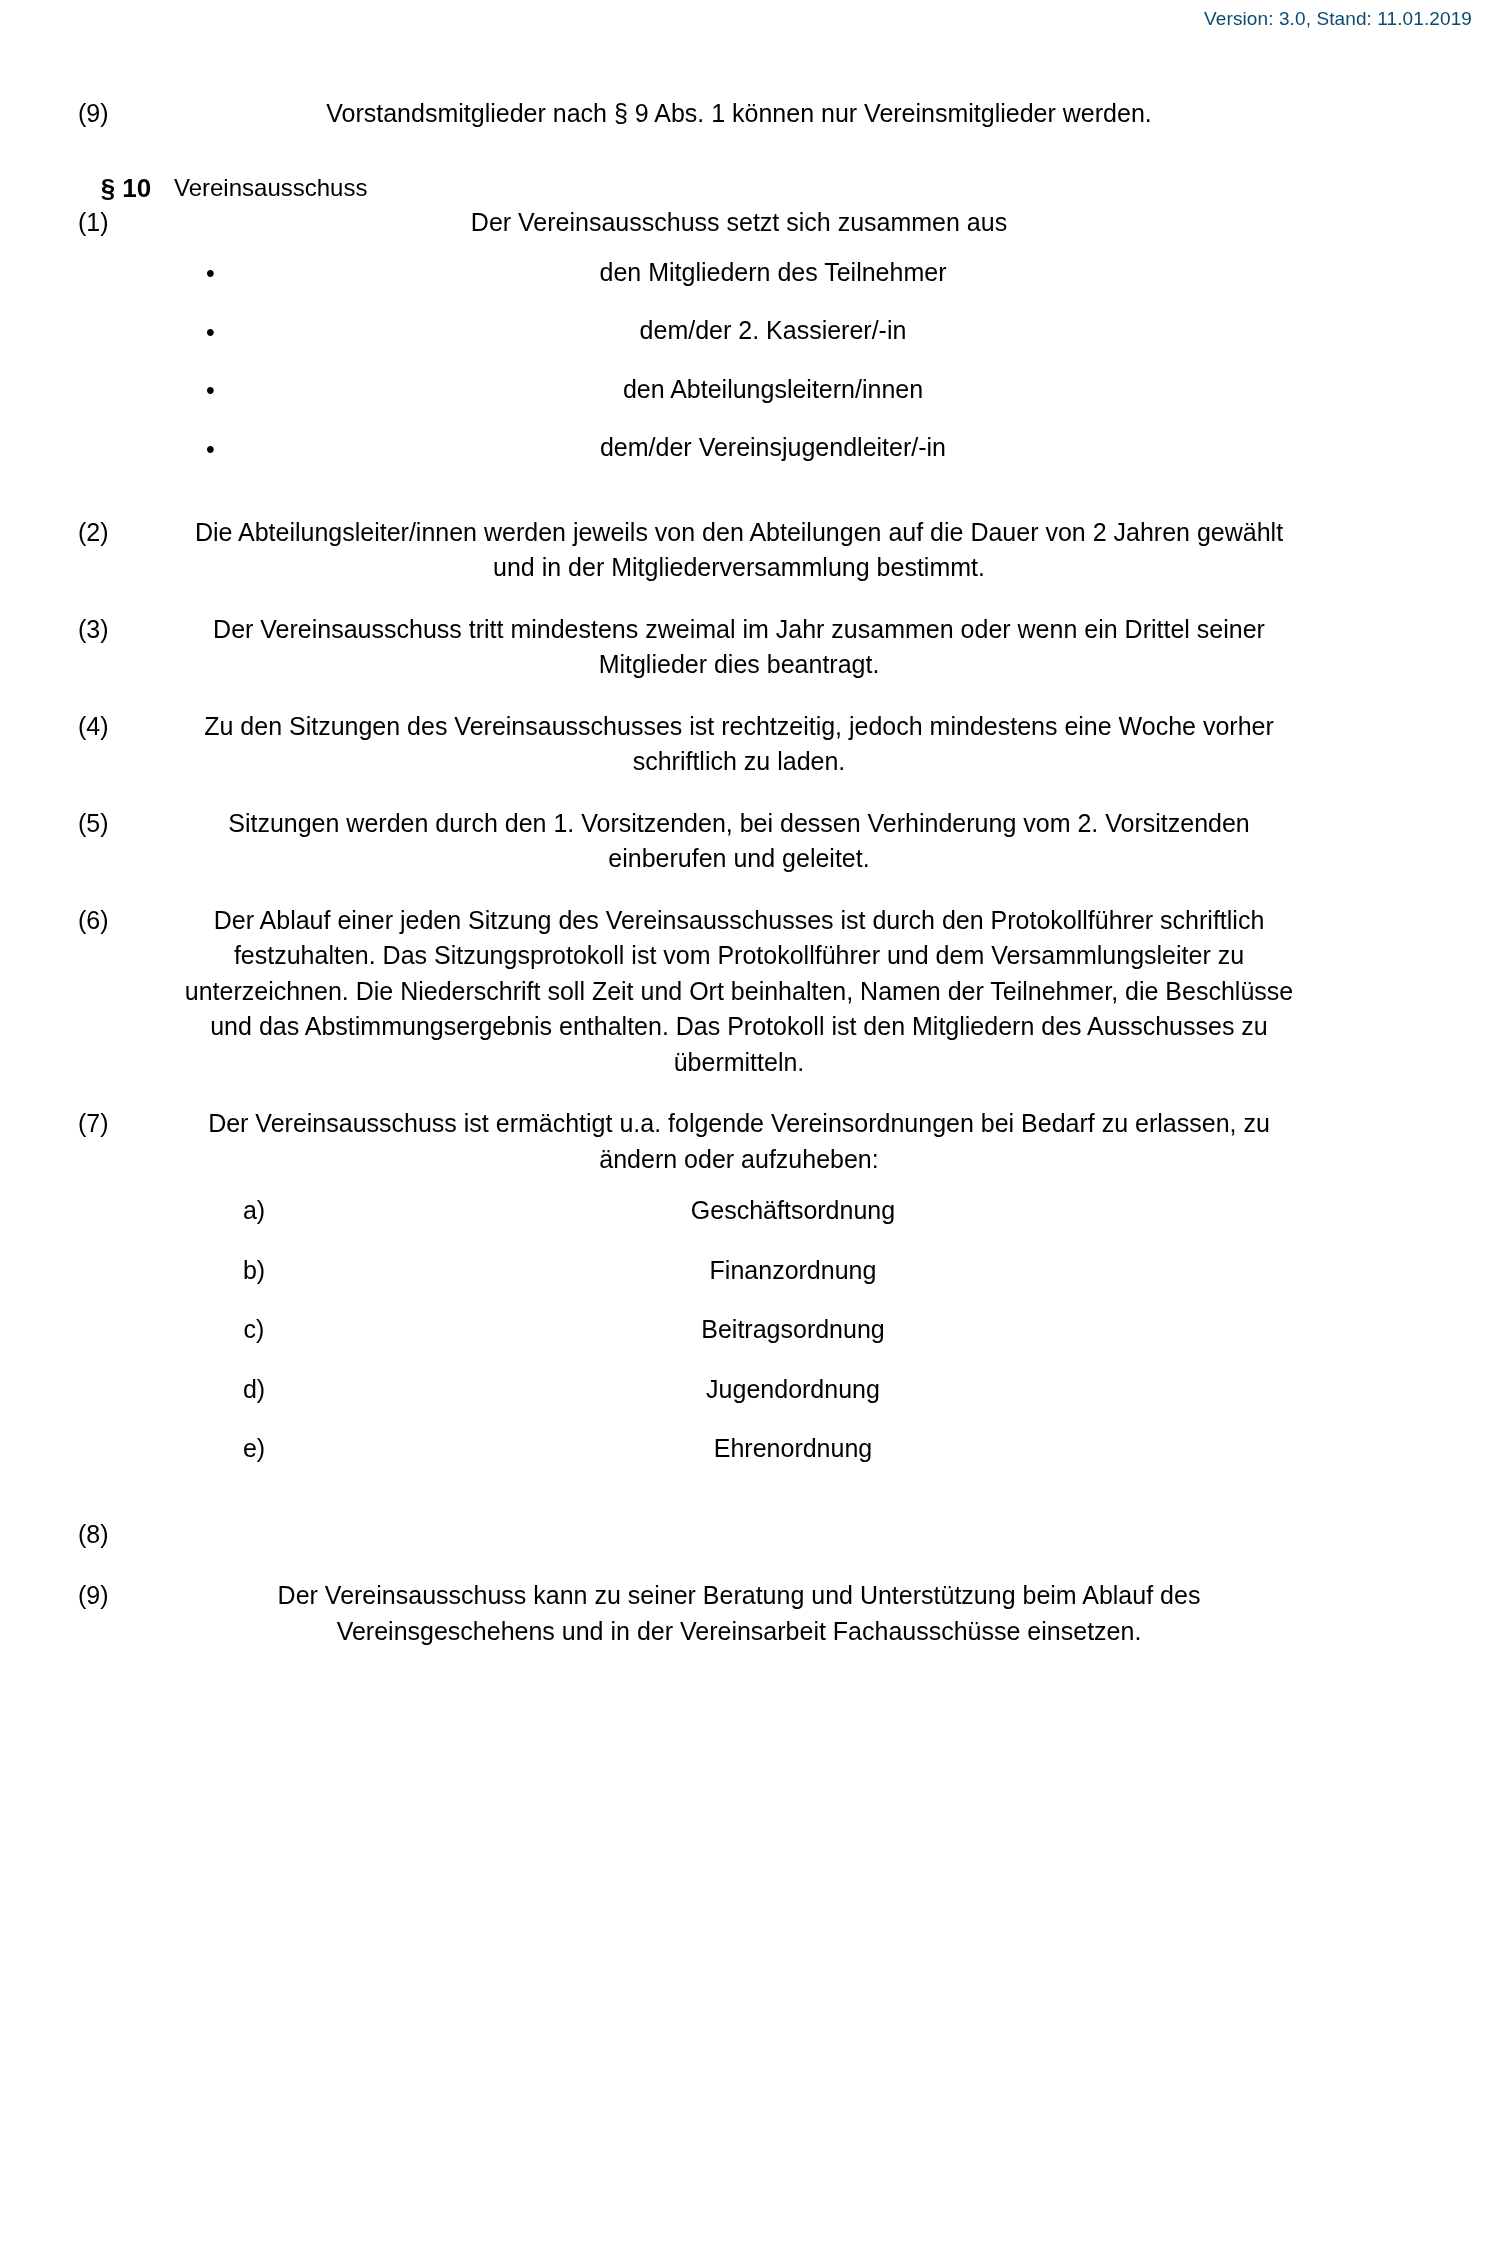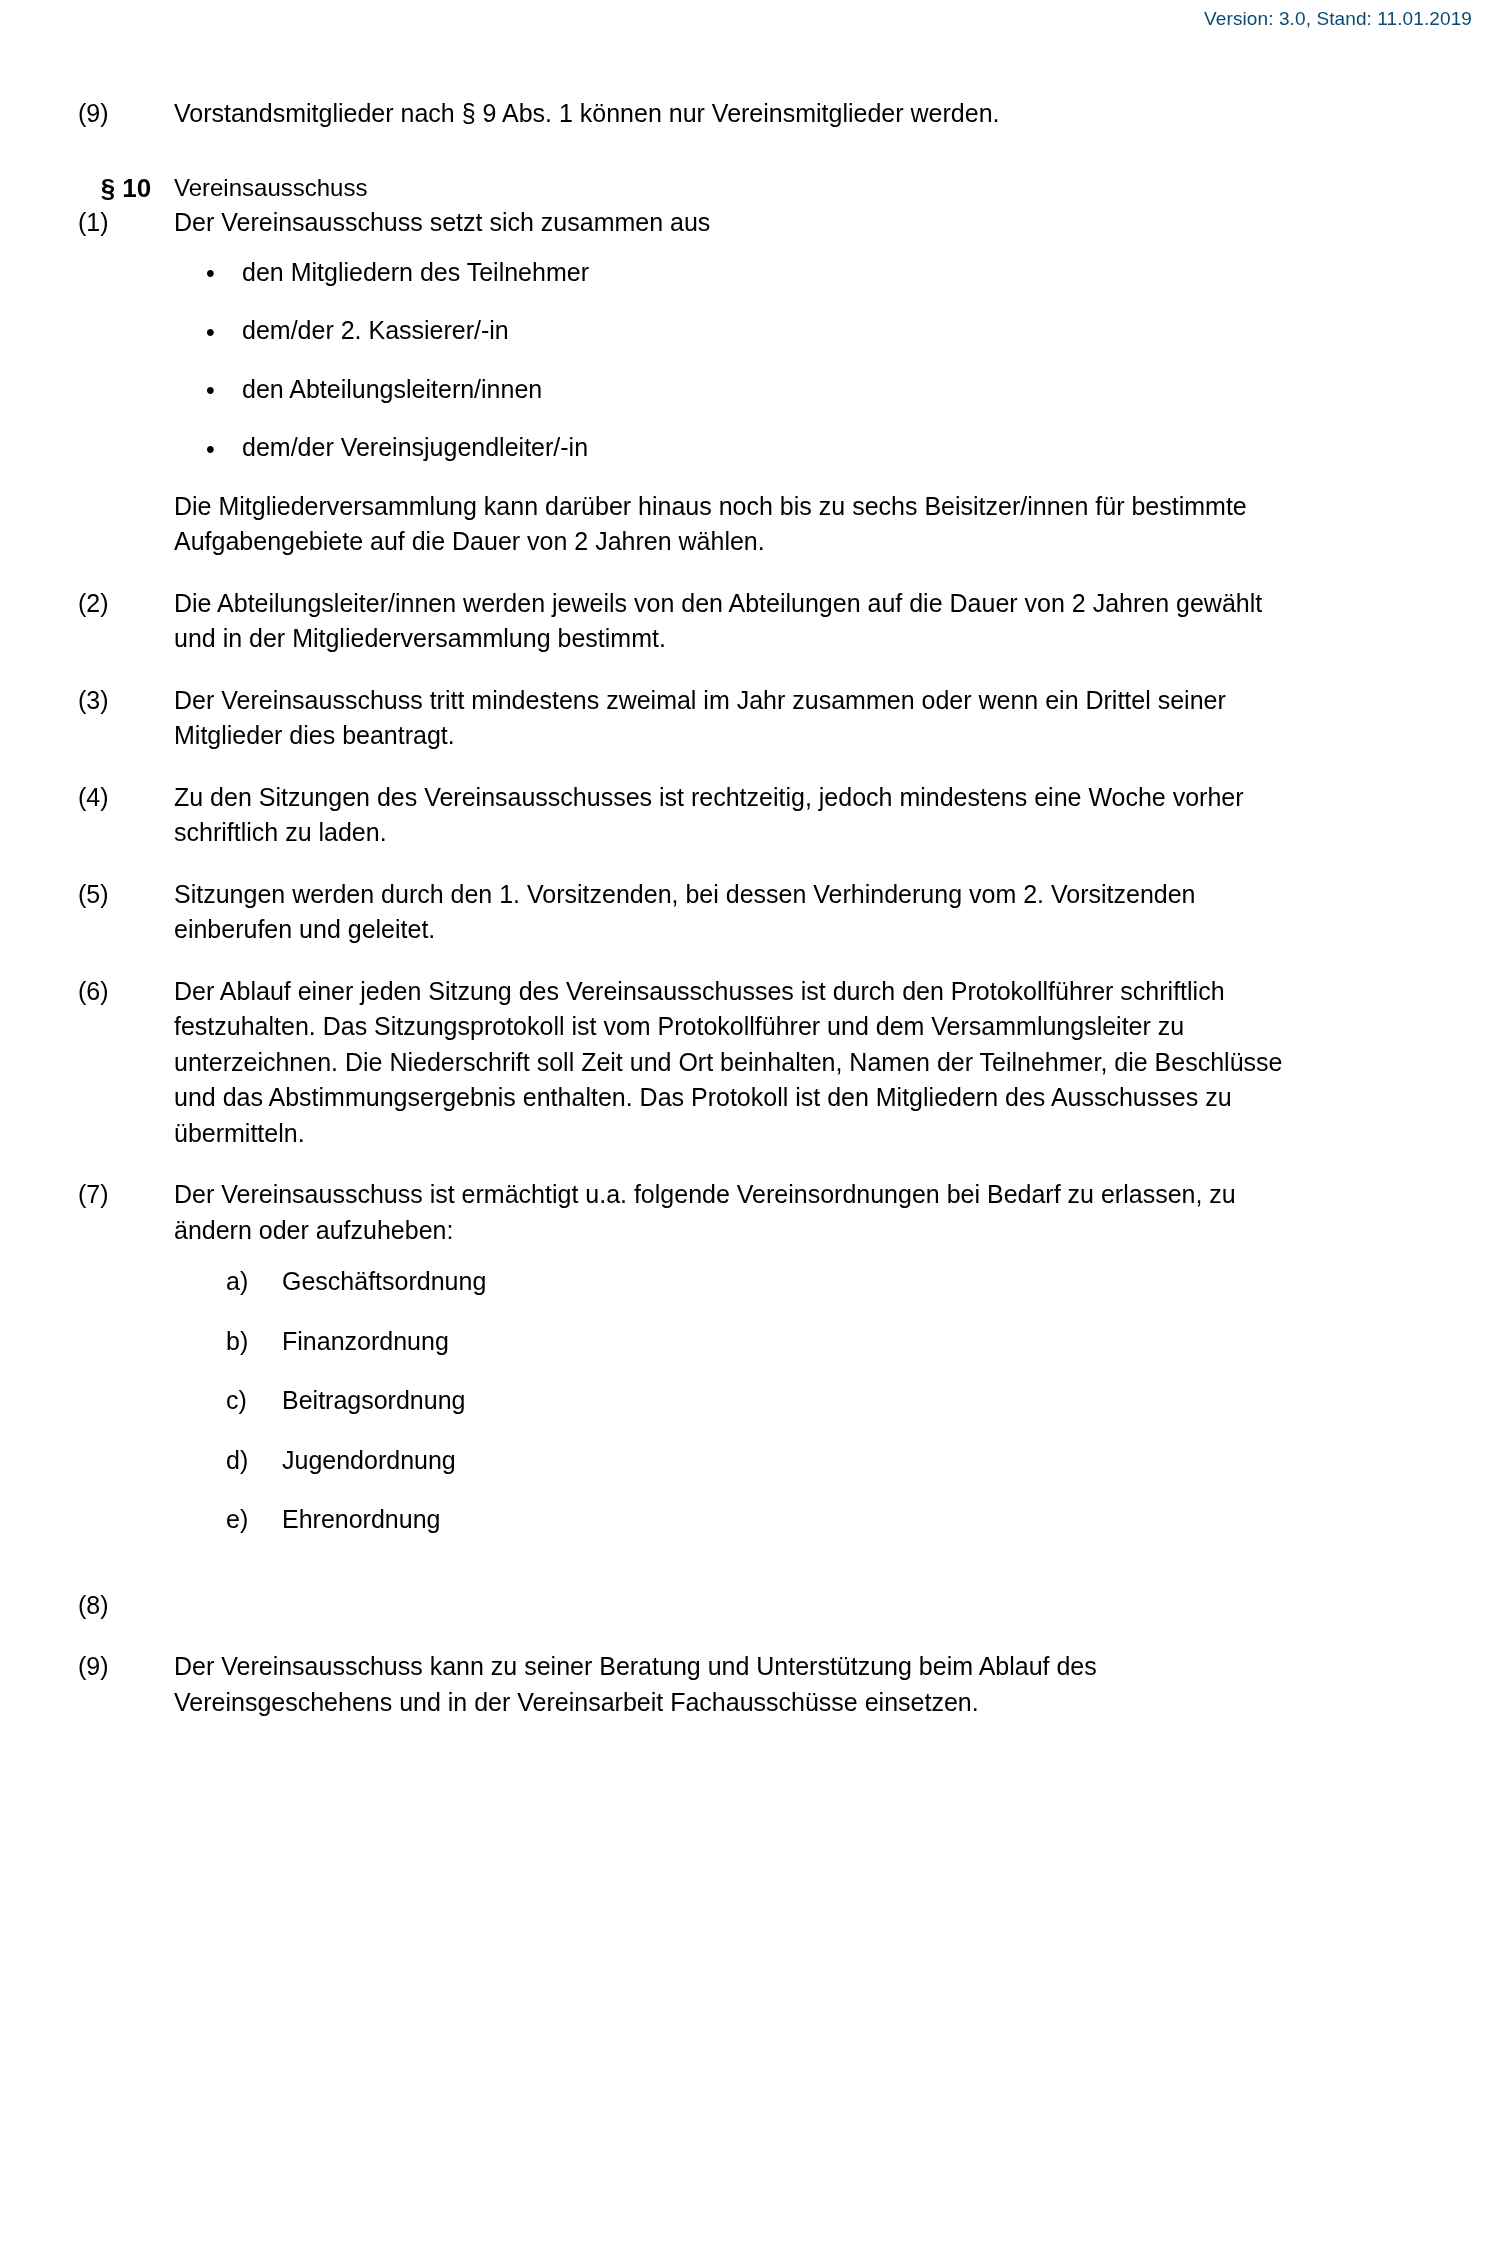--- a/index.html
+++ b/index.html
@@ -44,20 +44,21 @@
   .para .marker {
     flex: 0 0 96px;
     font-size: 25px;
     line-height: 1.42;
   }
   .para .body {
     flex: 1 1 auto;
     font-size: 25px;
     line-height: 1.42;
     max-width: 1130px;
+    text-align: center;
   }
 
   
   .section-head {
     display: flex;
     align-items: flex-start;
     margin-top: 40px;
     text-align: center;
   }
   .section-head .sec-num {
@@ -156,21 +157,20 @@
           </li>
           <li>
             <span class="dot">•</span>
             <span>den Abteilungsleitern/innen</span>
           </li>
           <li>
             <span class="dot">•</span>
             <span>dem/der Vereinsjugendleiter/-in</span>
           </li>
         </ul>
-        <div class="after-bullets">Die Mitgliederversammlung kann darüber hinaus noch bis zu sechs Beisitzer/innen für bestimmte Aufgabengebiete auf die Dauer von 2 Jahren wählen.</div>
       </div>
     </div>
 
     <div class="para">
       <div class="marker">(2)</div>
       <div class="body">Die Abteilungsleiter/innen werden jeweils von den Abteilungen auf die Dauer von 2 Jahren gewählt und in der Mitgliederversammlung bestimmt.</div>
     </div>
 
     <div class="para">
       <div class="marker">(3)</div>

